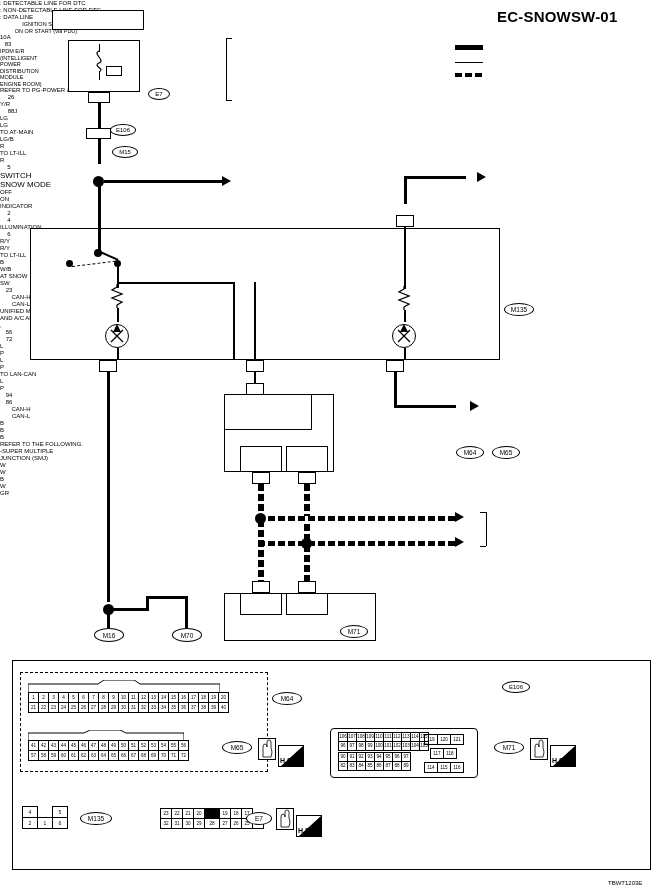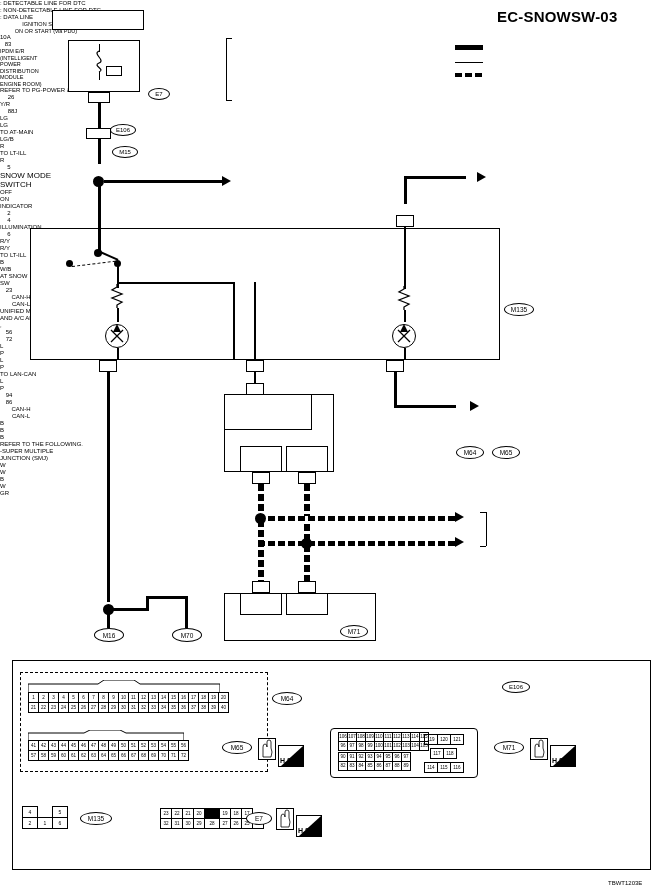--- a/index.html
+++ b/index.html
@@ -31,21 +31,21 @@
   .dashline{position:absolute;border-top:1px dashed #000;}
   .legendThick{position:absolute;height:5px;background:#000;}
   .legendThin{position:absolute;height:1px;background:#000;}
   .outer{position:absolute;border:1px solid #000;box-sizing:border-box;}
 </style>
 </head>
 <body>
 
 <div id="sheet">
 
-  <div class="title" style="left:497px;top:8px;">EC-SNOWSW-03</div>
+  <div class="title" style="left:497px;top:8px;">EC-SNOWSW-01</div>
 
   <div class="legendThick" style="left:455px;top:45px;width:28px;"></div>
   <div class="t6" style="left:488px;top:42px;">: DETECTABLE LINE FOR DTC</div>
   <div class="legendThin" style="left:455px;top:62px;width:28px;"></div>
   <div class="t6" style="left:488px;top:57px;">: NON-DETECTABLE LINE FOR DTC</div>
   <div class="dataline" style="left:455px;top:73px;width:28px;height:4px;"></div>
   <div class="t6" style="left:488px;top:72px;">: DATA LINE</div>
 
   <div class="box" style="left:52px;top:10px;width:92px;height:20px;"></div>
   <div class="t5 ctr" style="left:52px;top:13px;width:92px;">IGNITION SWITCH</div>
@@ -102,22 +102,22 @@
   <div class="ln hl3" style="left:404px;top:176px;width:62px;"></div>
   <div class="t6" style="left:466px;top:170px;">R</div>
   <div class="arrowR" style="left:477px;top:172px;"></div>
   <div class="t6" style="left:491px;top:173px;">TO LT-ILL</div>
   <div class="ln vl3" style="left:404px;top:176px;height:28px;"></div>
   <div class="t6" style="left:398px;top:204px;">R</div>
   <div class="box" style="left:396px;top:215px;width:18px;height:12px;"></div>
   <div class="t6 ctr" style="left:396px;top:217px;width:18px;">5</div>
 
   <div class="box" style="left:30px;top:228px;width:470px;height:132px;border-width:1.5px;"></div>
+  <div class="t8" style="left:504px;top:290px;">SWITCH</div>
   <div class="t8" style="left:504px;top:280px;">SNOW MODE</div>
-  <div class="t8" style="left:504px;top:290px;">SWITCH</div>
   <div class="ell" style="left:504px;top:303px;width:30px;height:13px;font-size:6.5px;line-height:12px;">M135</div>
 
   <div class="ln vl3" style="left:98px;top:228px;height:24px;"></div>
   <div class="dot" style="left:94px;top:249px;width:8px;height:8px;"></div>
   <div class="dot" style="left:66px;top:260px;width:7px;height:7px;"></div>
   <div class="dot" style="left:114px;top:260px;width:7px;height:7px;"></div>
   <div class="dashline" style="left:72px;top:266px;width:44px;transform:rotate(-7deg);transform-origin:left center;"></div>
   <div class="ln" style="left:98px;top:250px;width:22px;height:2px;transform:rotate(24deg);transform-origin:left center;"></div>
   <div class="t6" style="left:58px;top:260px;">OFF</div>
   <div class="t6" style="left:110px;top:260px;">ON</div>

